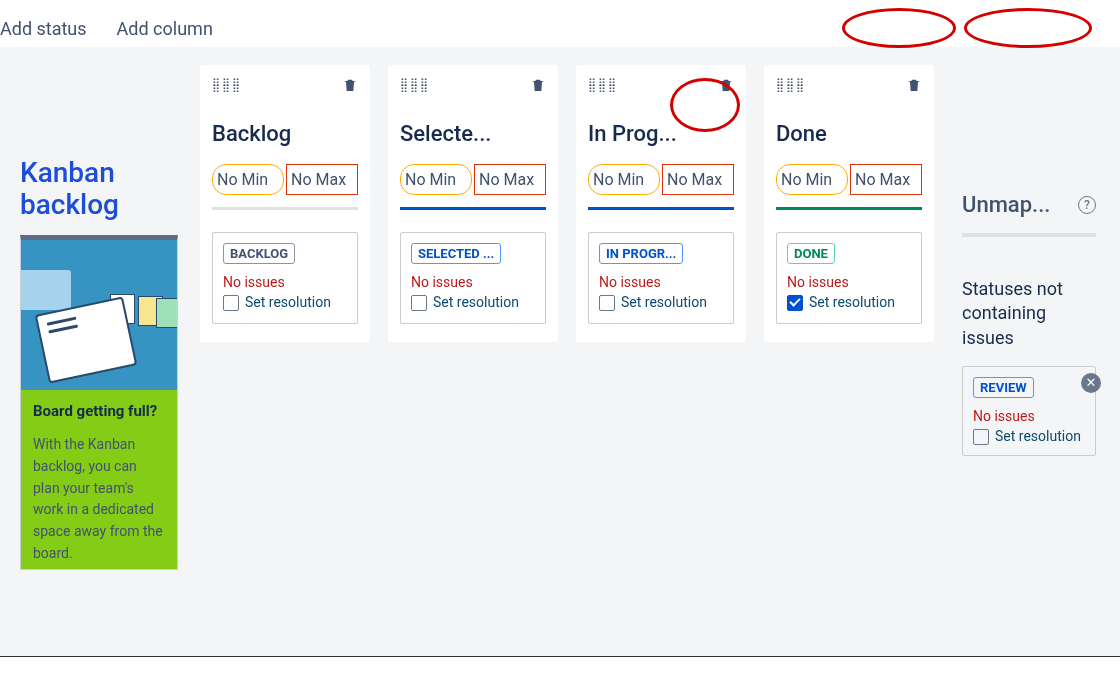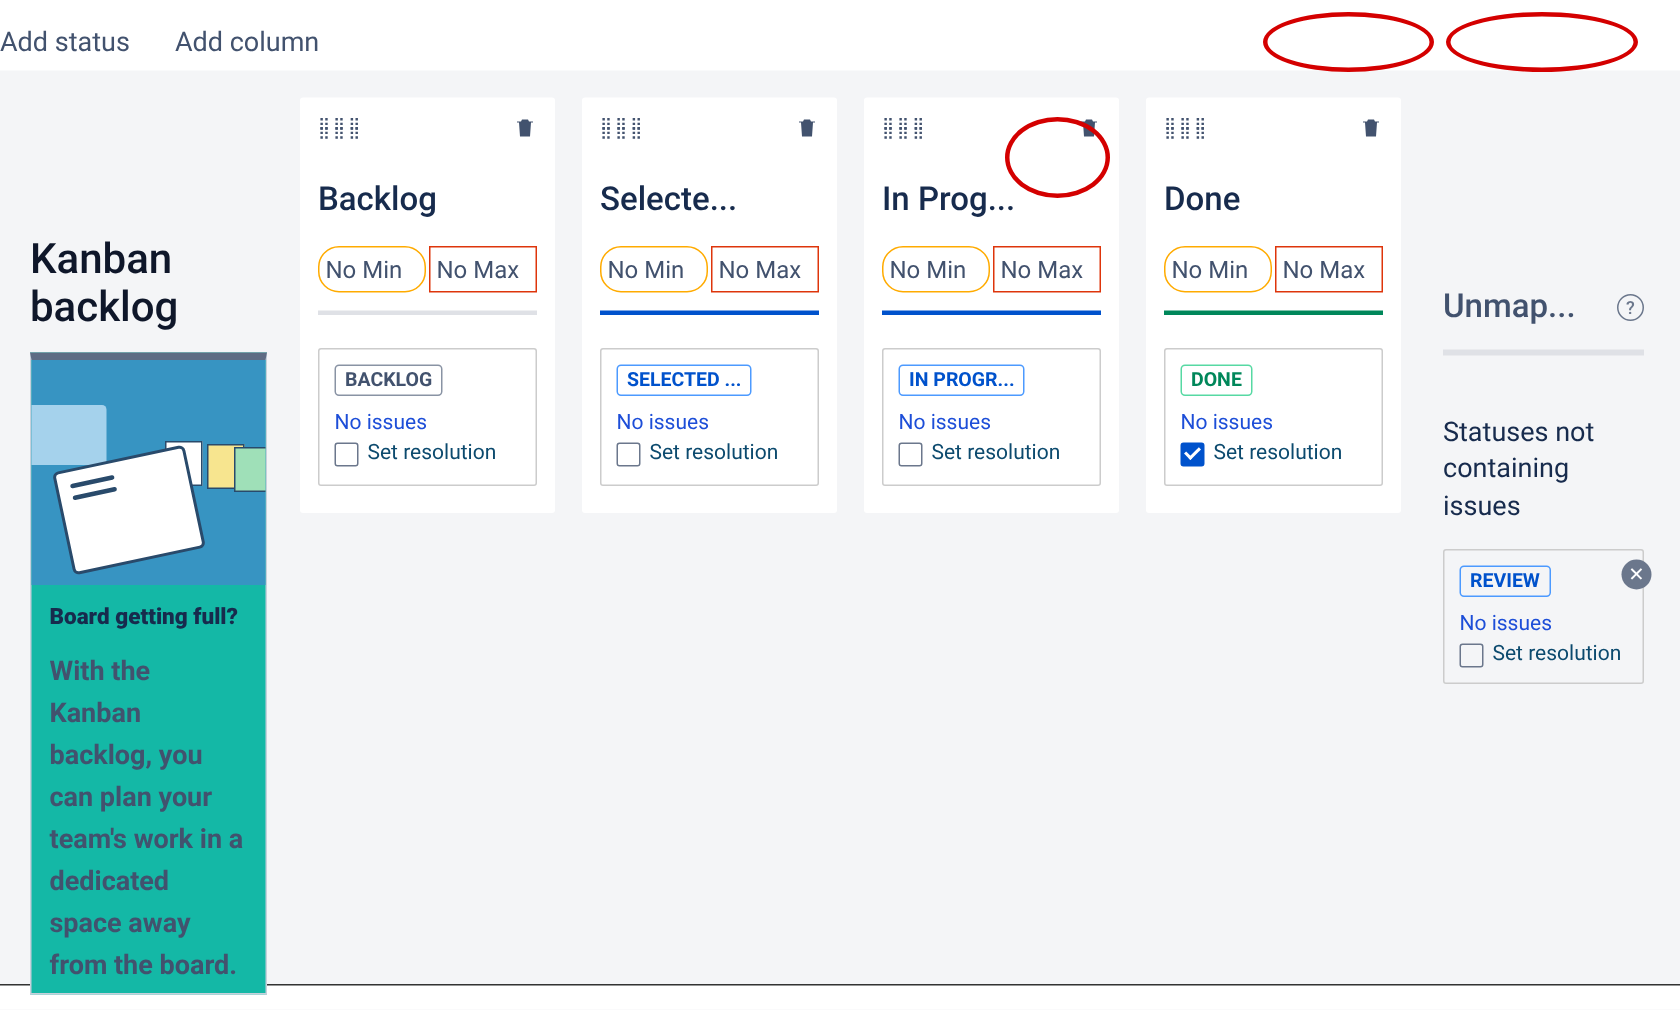--- a/index.html
+++ b/index.html
@@ -42,47 +42,46 @@
   .sidebar {
     width: 182px;
     flex-shrink: 0;
     padding: 110px 0 0 20px;
   }
   .sidebar-title {
     font-size: 28px;
     font-weight: 500;
     line-height: 1.15;
     margin-bottom: 14px;
-    color: #0f172a;
+    color: #1d4ed8;
   }
   .sidebar-card {
     border: 1px solid #c7d0db;
-    background: #14b8a6;
+    background: #84cc16;
     border-top: 5px solid #5E6C84;
     width: 158px;
-    font-weight: bold;
   }
   .sidebar-img {
     height: 150px;
     background: #3794C2;
     position: relative;
     overflow: hidden;
   }
   .sidebar-text {
     padding: 12px 12px 4px 12px;
   }
   .sidebar-text strong {
     display: block;
     margin-bottom: 14px;
     font-size: 15px;
     color: #172B4D;
   }
   .sidebar-text p {
     margin: 0;
-    font-size: 18px;
+    font-size: 14px;
     line-height: 1.55;
     color: #42526E;
   }
   .columns-wrap {
     display: flex;
     gap: 18px;
     padding: 18px 0 0 18px;
     flex: 1;
   }
   .kcol {
@@ -158,21 +157,21 @@
     max-width: 100%;
     white-space: nowrap;
     overflow: hidden;
     text-overflow: ellipsis;
   }
   .loz-todo { color: #42526E; border-color: #8993A4; }
   .loz-inprog { color: #0052CC; border-color: #4C9AFF; }
   .loz-done { color: #00875A; border-color: #57D9A3; }
   .no-issues {
     font-size: 14px;
-    color: #1d4ed8;
+    color: #b91c1c;
     margin-bottom: 4px;
   }
   .resolution-row {
     display: flex;
     align-items: flex-start;
     gap: 6px;
     font-size: 14px;
     color: #0c4a6e;
   }
   .checkbox {

